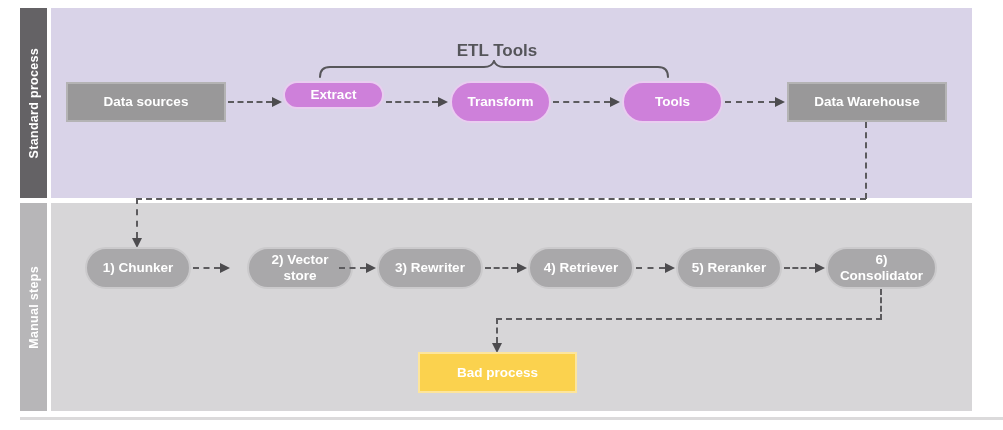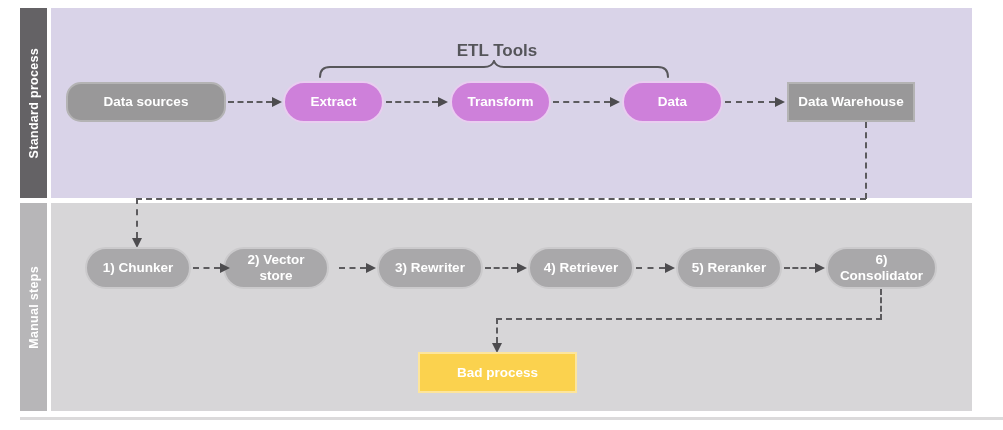--- a/index.html
+++ b/index.html
@@ -55,33 +55,33 @@
   <div class="lane-bg lane2-bg" style="left:51px;top:203px;width:921px;height:208px;"></div>
   <div class="lane-label lane2-label" style="left:20px;top:203px;width:27px;height:208px;">
     <span>Manual steps</span>
   </div>
 
   <div class="brace-title" style="left:437px;top:41px;width:120px;">ETL Tools</div>
   <svg style="position:absolute;left:318px;top:60px;" width="352" height="18" viewBox="0 0 352 18">
     <path d="M2,17 Q2,7 12,7 L166,7 Q174,7 176,1 Q178,7 186,7 L340,7 Q350,7 350,17" fill="none" stroke="#57565a" stroke-width="2" stroke-linecap="round"></path>
   </svg>
 
-  <div class="node rect-gray" style="left:66px;top:82px;width:160px;height:40px;border-radius:15px;">
+  <div class="node rect-gray" style="left:66px;top:82px;width:160px;height:40px;">
     <span>Data sources</span>
   </div>
-  <div class="node pill-pink" style="left:283px;top:81px;width:101px;height:42px;">
+  <div class="node pill-pink" style="left:283px;top:81px;width:101px;height:28px;">
     <span>Extract</span>
   </div>
   <div class="node pill-pink" style="left:450px;top:81px;width:101px;height:42px;">
     <span>Transform</span>
   </div>
   <div class="node pill-pink" style="left:622px;top:81px;width:101px;height:42px;">
-    <span>Data</span>
+    <span>Tools</span>
   </div>
-  <div class="node rect-gray" style="left:787px;top:82px;width:128px;height:40px;">
+  <div class="node rect-gray" style="left:787px;top:82px;width:160px;height:40px;">
     <span>Data Warehouse</span>
   </div>
 
   <div class="dash-h" style="left:228px;top:101px;width:44px;"></div>
   <div class="head-r" style="left:272px;top:97px;"></div>
 
   <div class="dash-h" style="left:386px;top:101px;width:52px;"></div>
   <div class="head-r" style="left:438px;top:97px;"></div>
 
   <div class="dash-h" style="left:553px;top:101px;width:57px;"></div>
@@ -91,21 +91,21 @@
   <div class="head-r" style="left:775px;top:97px;"></div>
 
   <div class="dash-v" style="left:865px;top:122px;height:77px;"></div>
   <div class="dash-h" style="left:136px;top:198px;width:730px;"></div>
   <div class="dash-v" style="left:136px;top:198px;height:40px;"></div>
   <div class="head-d" style="left:132px;top:238px;"></div>
 
   <div class="node pill-gray" style="left:85px;top:247px;width:106px;height:42px;">
     <span style="max-width:92px;">1) Chunker</span>
   </div>
-  <div class="node pill-gray" style="left:223px;top:247px;width:106px;height:42px;">
+  <div class="node pill-gray" style="left:247px;top:247px;width:106px;height:42px;">
     <span style="max-width:88px;">2) Vector store</span>
   </div>
   <div class="node pill-gray" style="left:377px;top:247px;width:106px;height:42px;">
     <span style="max-width:92px;">3) Rewriter</span>
   </div>
   <div class="node pill-gray" style="left:528px;top:247px;width:106px;height:42px;">
     <span style="max-width:92px;">4) Retriever</span>
   </div>
   <div class="node pill-gray" style="left:676px;top:247px;width:106px;height:42px;">
     <span style="max-width:92px;">5) Reranker</span>

